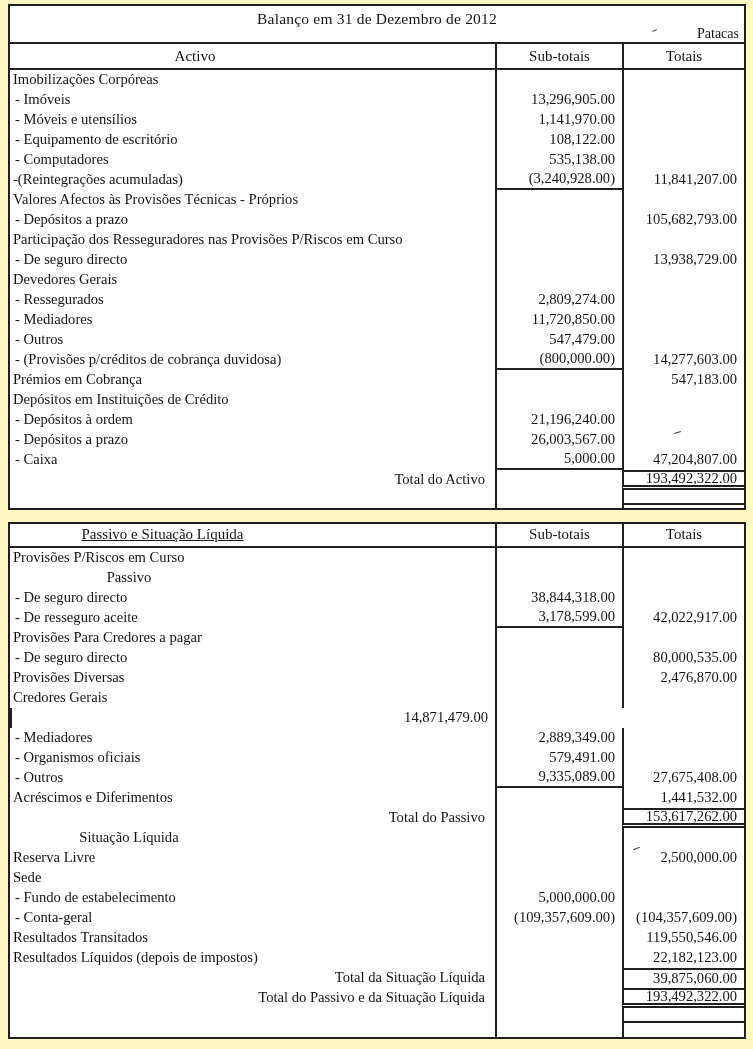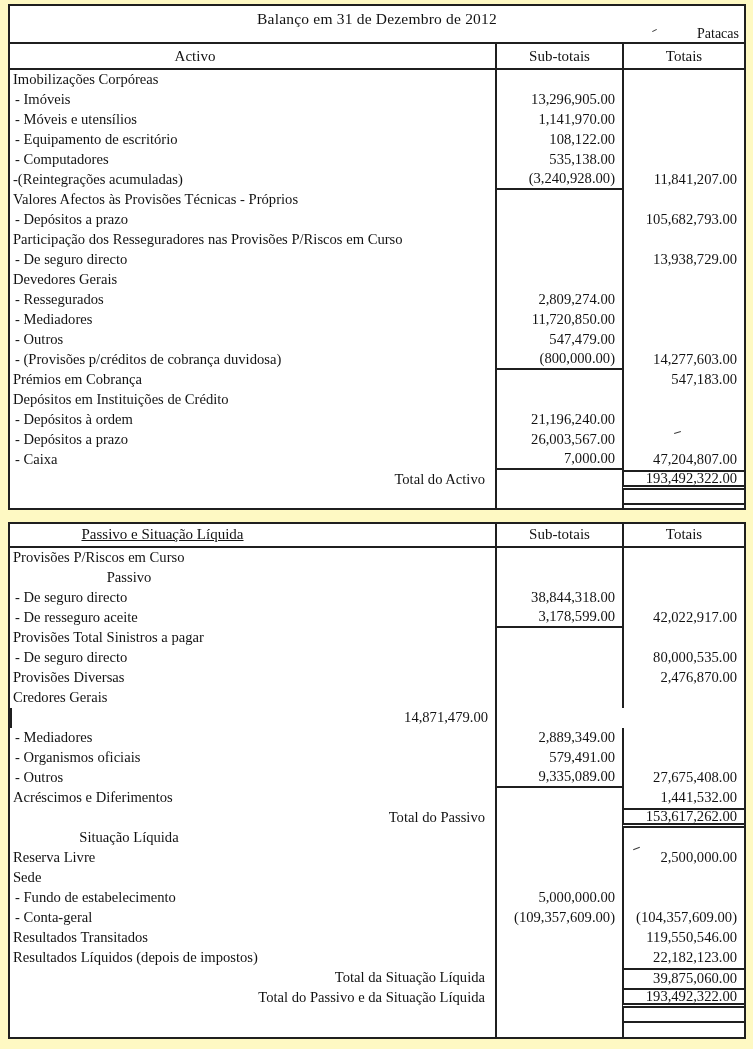--- a/index.html
+++ b/index.html
@@ -194,21 +194,21 @@
           <div class="c2 num">21,196,240.00</div>
           <div class="c3 num"></div>
         </div>
         <div class="row">
           <div class="c1 lbl ind">- Depósitos a prazo</div>
           <div class="c2 num">26,003,567.00</div>
           <div class="c3 num"></div>
         </div>
         <div class="row">
           <div class="c1 lbl ind">- Caixa</div>
-          <div class="c2 num ub">7,000.00</div>
+          <div class="c2 num ub">5,000.00</div>
           <div class="c3 num">47,204,807.00</div>
         </div>
         <div class="row">
           <div class="c1 lbl tr">Total do Activo</div>
           <div class="c2 num"></div>
           <div class="c3 num bt bd">193,492,322.00</div>
         </div>
         <div class="row sp">
           <div class="c1 lbl"></div>
           <div class="c2 num"></div>
@@ -243,21 +243,21 @@
           <div class="c1 lbl ind">- De seguro directo</div>
           <div class="c2 num">38,844,318.00</div>
           <div class="c3 num"></div>
         </div>
         <div class="row">
           <div class="c1 lbl ind">- De resseguro aceite</div>
           <div class="c2 num ub">3,178,599.00</div>
           <div class="c3 num">42,022,917.00</div>
         </div>
         <div class="row">
-          <div class="c1 lbl">Provisões Total Sinistros a pagar</div>
+          <div class="c1 lbl">Provisões Para Credores a pagar</div>
           <div class="c2 num"></div>
           <div class="c3 num"></div>
         </div>
         <div class="row">
           <div class="c1 lbl ind">- De seguro directo</div>
           <div class="c2 num"></div>
           <div class="c3 num">80,000,535.00</div>
         </div>
         <div class="row">
           <div class="c1 lbl">Provisões Diversas</div>

